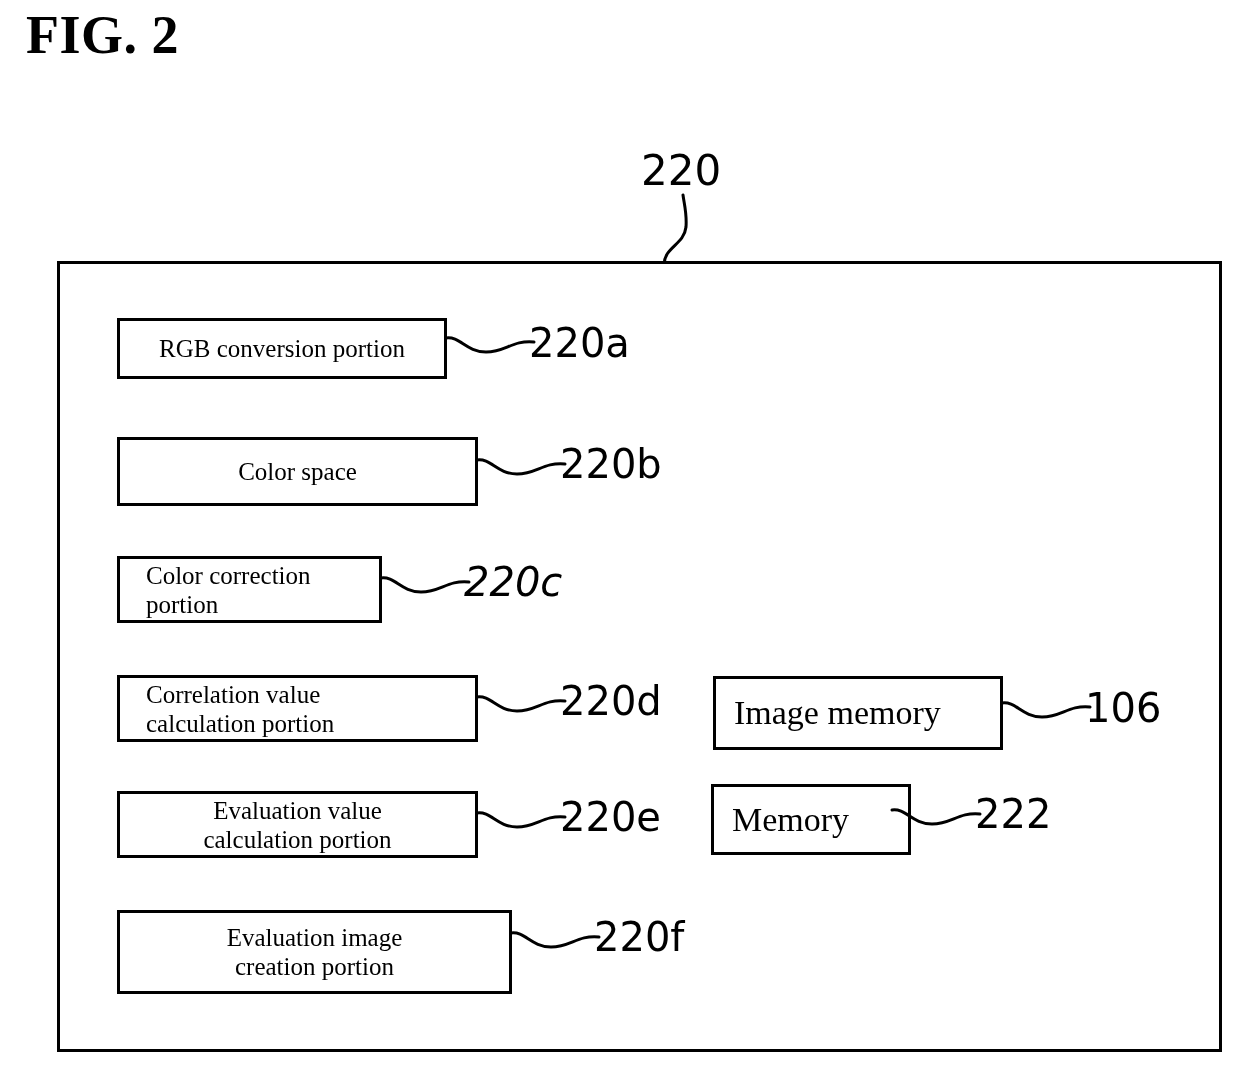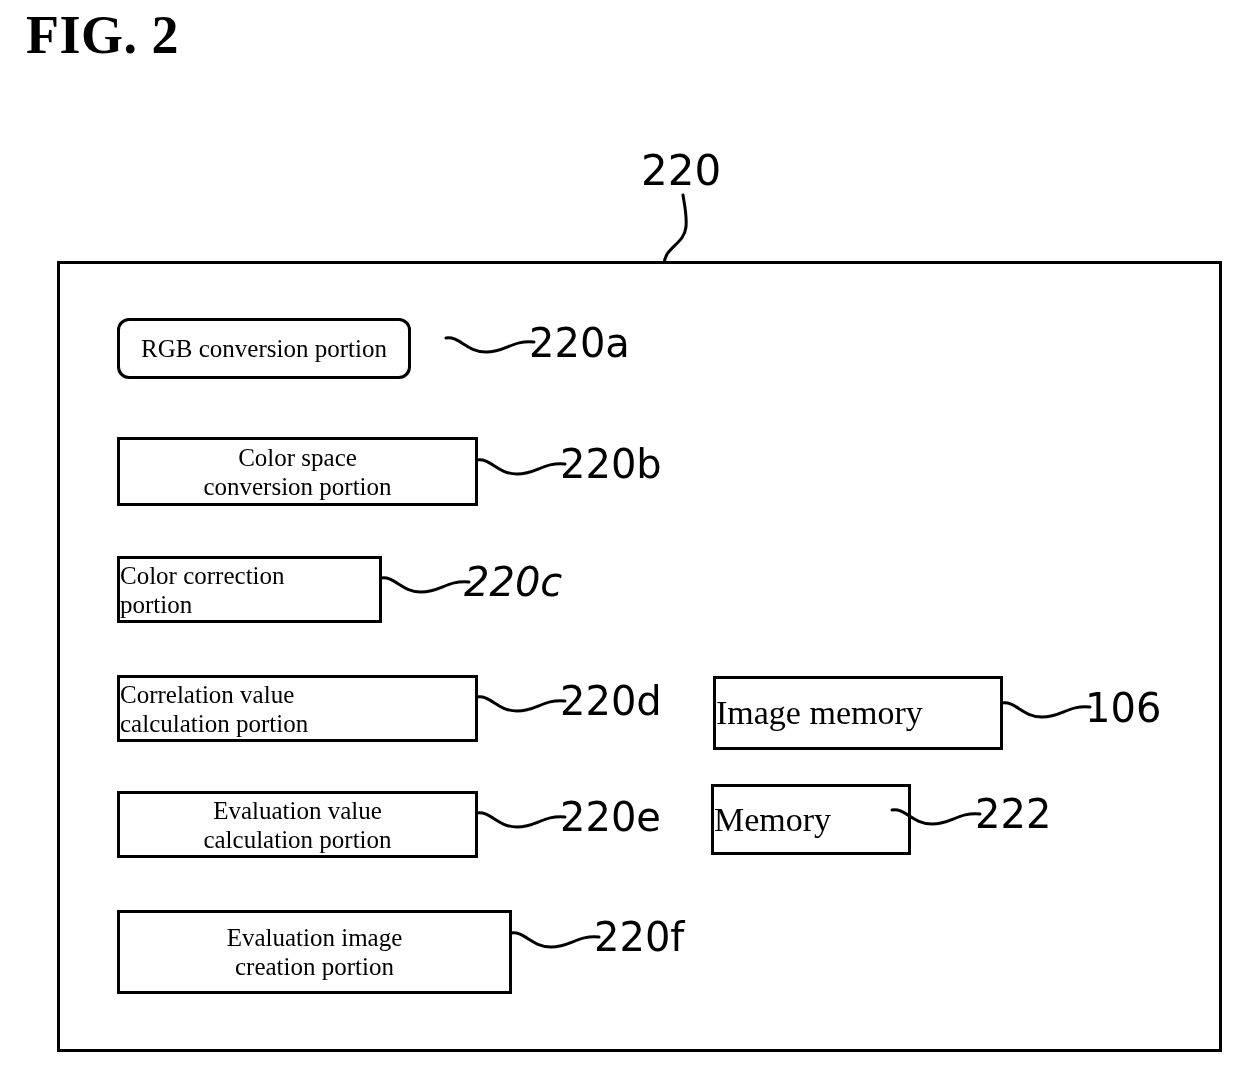--- a/index.html
+++ b/index.html
@@ -49,31 +49,32 @@
     background: #ffffff;
     display: flex;
     flex-direction: column;
     justify-content: center;
     font-family: "Liberation Serif", "DejaVu Serif", serif;
     font-size: 25px;
     line-height: 1.16;
     color: #000000;
   }
   .comp-box.center { align-items: center; text-align: center; }
-  .comp-box.left   { align-items: flex-start; text-align: right; }
+  .comp-box.left   { align-items: flex-start; text-align: right; padding-left: 26px; }
   .comp-box .line { display: block; white-space: nowrap; }
 
   .mem-box {
     position: absolute;
     border: 3px solid #000000;
     box-sizing: border-box;
     background: #ffffff;
     display: flex;
     align-items: center;
     justify-content: flex-start;
+    padding-left: 18px;
     font-family: "Liberation Serif", "DejaVu Serif", serif;
     font-size: 34px;
     line-height: 1;
     white-space: nowrap;
     color: #000000;
   }
 
   
   .ref-num {
     position: absolute;
@@ -104,31 +105,30 @@
 <div id="fig-title">FIG. 2</div>
 
 <div class="ref-num" id="ref-220" style="left:641px; top:150px;">220</div>
 
 <svg class="leader" id="leader-220" style="left:640px; top:195px; width:90px; height:70px;" viewBox="0 0 90 70">
   <path d="M 24 70 C 24 52, 44 50, 46 32 C 47 18, 44 8, 43 0"></path>
 </svg>
 
 <div id="outer-container"></div>
 
-<div class="comp-box center" style="left:117px; top:318px; width:294px; height:61px;border-radius:12px;">
+<div class="comp-box center" style="left:117px; top:318px; width:330px; height:61px;">
   <span class="line">RGB conversion portion</span>
 </div>
 <svg class="leader" style="left:446px; top:328px; width:90px; height:40px;" viewBox="0 0 90 40">
   <path d="M 0 10 C 14 8, 20 24, 40 24 C 60 24, 66 12, 88 14"></path>
 </svg>
 <div class="ref-num" style="left:529px; top:323px;">220a</div>
 
 <div class="comp-box center" style="left:117px; top:437px; width:361px; height:69px;">
   <span class="line">Color space</span>
-  <span class="line">conversion portion</span>
 </div>
 <svg class="leader" style="left:477px; top:450px; width:90px; height:40px;" viewBox="0 0 90 40">
   <path d="M 0 10 C 14 8, 20 24, 40 24 C 60 24, 66 12, 88 14"></path>
 </svg>
 <div class="ref-num" style="left:560px; top:444px;">220b</div>
 
 <div class="comp-box left" style="left:117px; top:556px; width:265px; height:67px;">
   <span class="line">Color correction</span>
   <span class="line">portion</span>
 </div>

